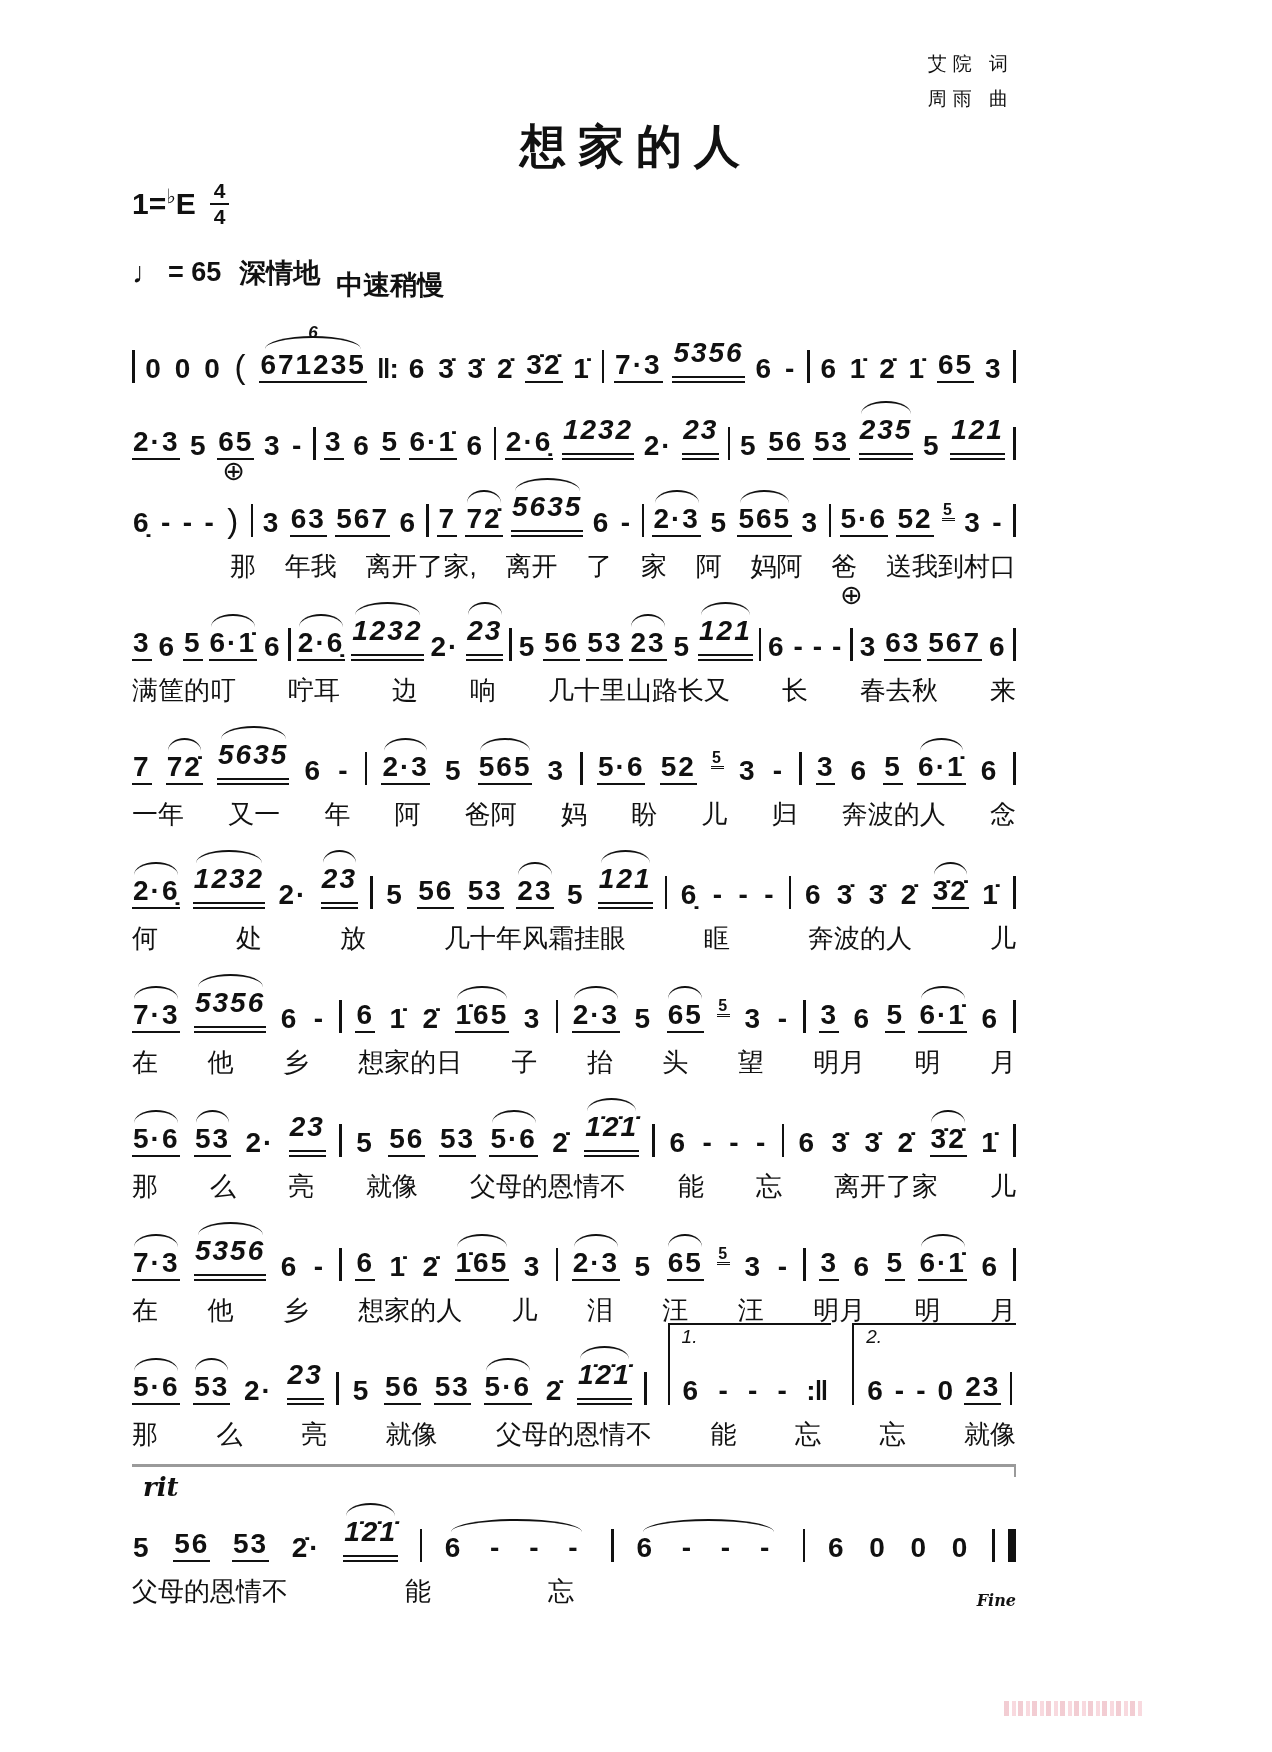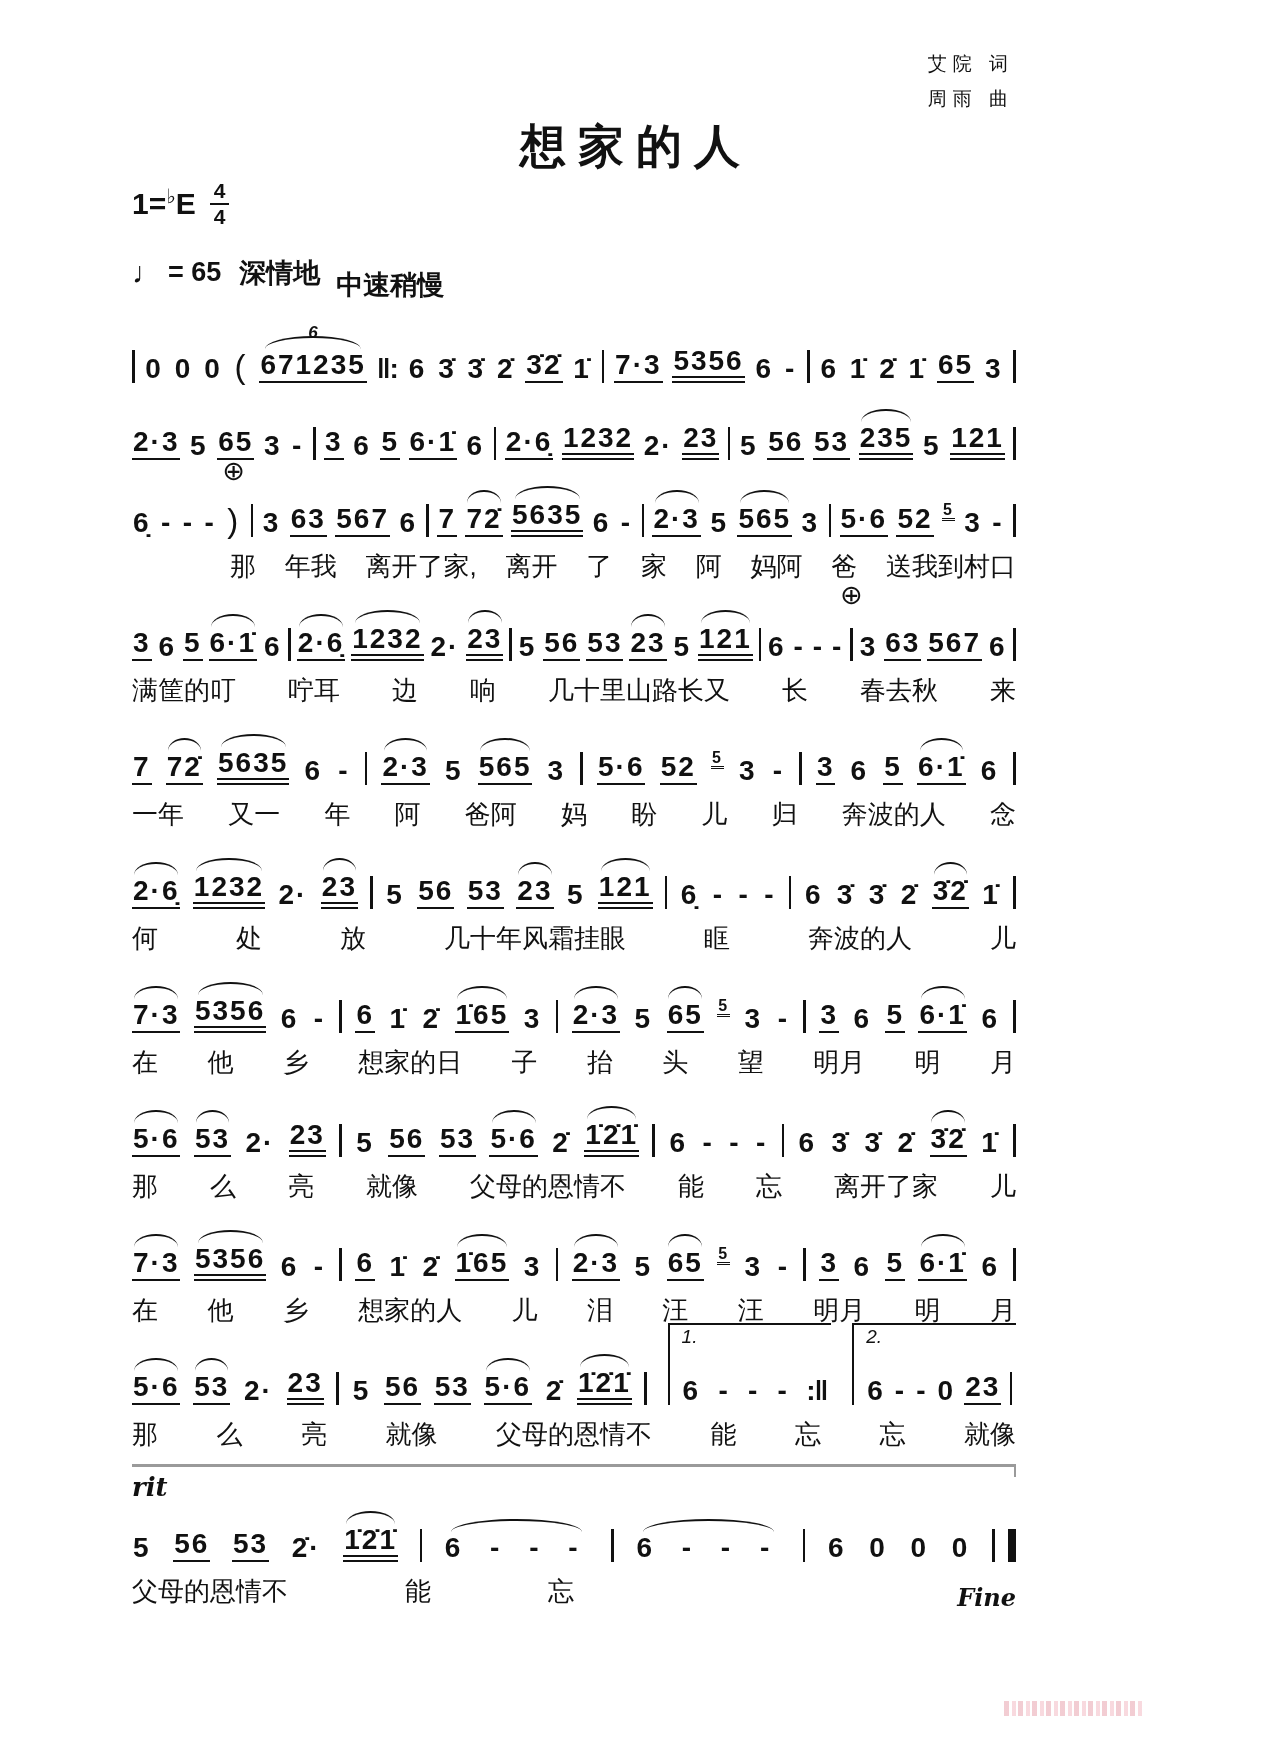--- a/index.html
+++ b/index.html
@@ -21,45 +21,45 @@
   .temporow{font-size:27px;font-weight:700;margin-top:14px;display:flex;align-items:center;gap:6px;}
   .temporow .qnote{font-size:30px;}
   .temporow .expr{margin-left:12px;}
   .temporow .speed{margin-left:10px;margin-top:25px;}
   
   .sheet{width:884px;margin:30px 0 0 132px;}
   .system{position:relative;margin-bottom:12px;}
   .notes{display:flex;justify-content:space-between;align-items:flex-end;height:50px;margin-top:27px;font-weight:700;font-size:28px;line-height:1;}
   .tok{position:relative;letter-spacing:2px;padding:0 1px;white-space:pre;}
   .u1{border-bottom:2.5px solid #111;padding-bottom:2px;}
-  .u2{border-bottom:7px double #111;padding-bottom:1px;}
+  .u2{border-bottom:7px double #111;padding-bottom:9px;font-style:italic;}
   .tie::before{content:"";position:absolute;left:5%;right:5%;top:-15px;height:11px;
     border-top:2.5px solid #111;border-radius:50% 50% 0 0/100% 100% 0 0;}
   .wide{letter-spacing:11px;}
   .bar{width:2.5px;height:33px;background:#111;position:relative;}
   .bar.final{width:13px;background:transparent;border-left:3px solid #111;border-right:8px solid #111;height:33px;}
   .bartxt{font-size:28px;font-weight:700;position:relative;letter-spacing:-1px;}
   .paren{font-size:33px;font-weight:400;padding:0 2px;}
   .grace{font-size:16px;transform:translateY(-16px);border-bottom:3px double #111;font-weight:700;position:relative;padding:0 1px;}
   .tup{position:absolute;top:-27px;left:50%;transform:translateX(-50%);font-size:17px;font-style:italic;font-weight:700;letter-spacing:0;}
   .codamark{position:absolute;top:-46px;left:50%;transform:translateX(-50%);font-size:27px;font-weight:400;letter-spacing:0;}
   .volta{position:relative;height:80px;display:flex;flex-direction:column;justify-content:flex-end;
     border-top:2px solid #111;border-left:2px solid #111;padding:0 4px 0 12px;flex:0 0 16.5%;margin-left:8px;}
   .vlabel{position:absolute;top:2px;left:12px;font-size:19px;font-style:italic;font-weight:400;}
   .vinner{display:flex;justify-content:space-between;align-items:flex-end;}
   .lyricrow{display:flex;margin-top:12px;font-size:26px;align-items:baseline;}
   .lyrics{flex:1;display:flex;justify-content:space-between;}
   .lyrics.indent{margin-left:98px;}
   .lyrics.short{flex:0 0 50%;}
-  .fine{margin-left:auto;font-family:"DejaVu Serif","Liberation Serif",serif;font-style:italic;font-weight:700;font-size:24px;transform:translateY(6px);}
+  .fine{margin-left:auto;font-family:"DejaVu Serif","Liberation Serif",serif;font-style:italic;font-weight:700;font-size:16px;transform:translateY(6px);}
   .system.topline{padding-top:2px;}
   .system.topline::before{content:"";position:absolute;top:0;left:0;right:0;height:2.5px;background:#9a9a9a;}
   .system.topline::after{content:"";position:absolute;top:0;right:0;width:2.5px;height:13px;background:#9a9a9a;}
   .system.topline .notes{margin-top:46px;}
-  .rit{position:absolute;top:8px;left:0;font-family:"DejaVu Serif","Liberation Serif",serif;font-style:italic;font-weight:700;font-size:26px;}
+  .rit{position:absolute;top:8px;left:11px;font-family:"DejaVu Serif","Liberation Serif",serif;font-style:italic;font-weight:700;font-size:26px;}
   
   .watermark{position:absolute;right:130px;bottom:36px;width:138px;height:15px;opacity:.75;
     background:repeating-linear-gradient(90deg,#eebcc4 0 5px,#ffffff 5px 8px,#f6cdd4 8px 12px,#ffffff 12px 14px);}
 </style>
 </head>
 <body>
 
 <div class="header">
   <div class="title">想家的人</div>
   <div class="credits">

